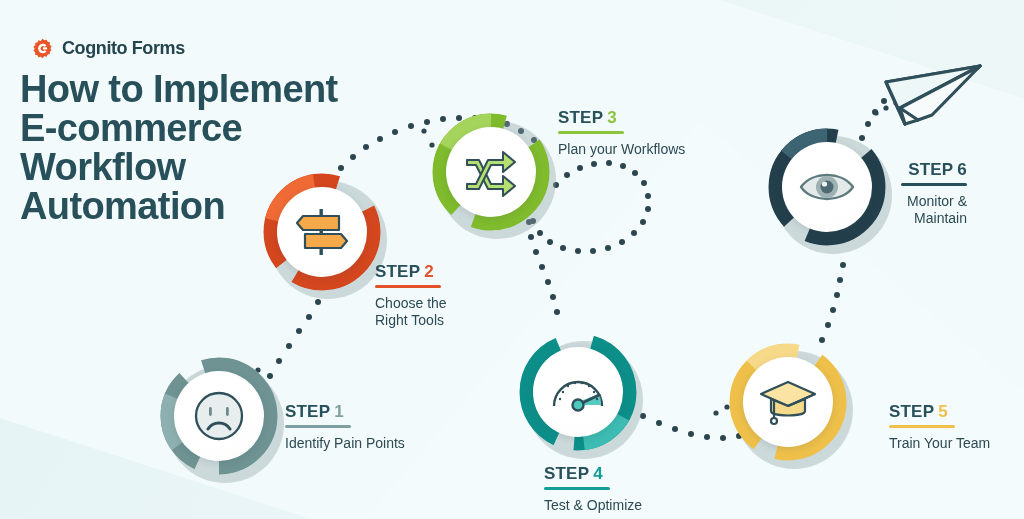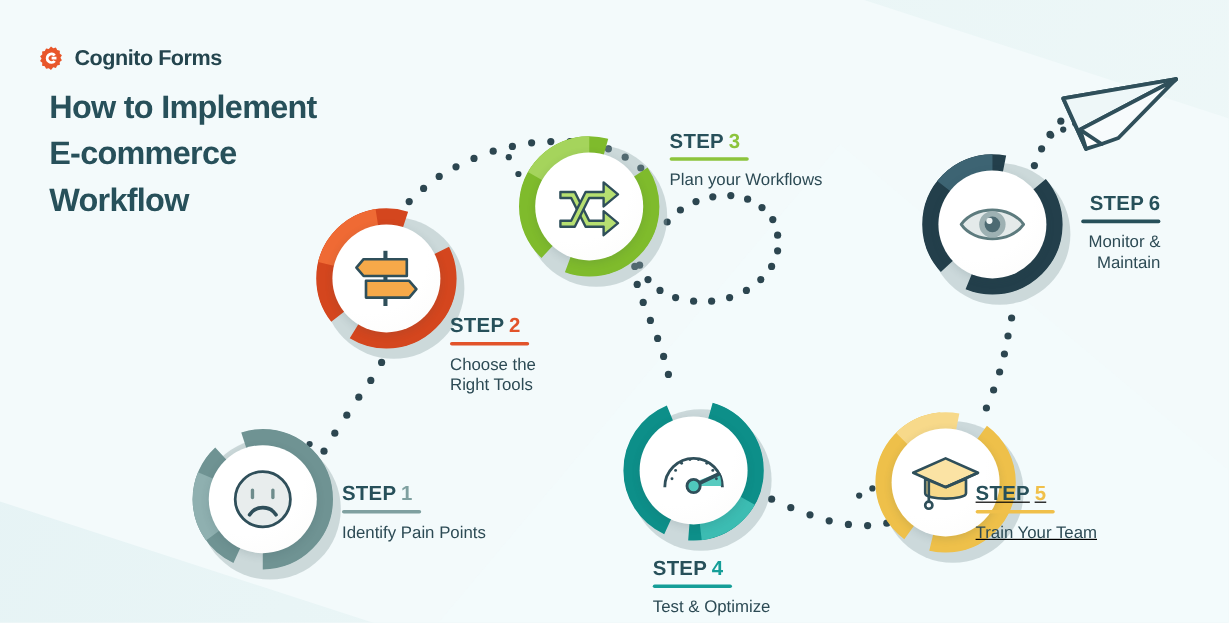--- a/index.html
+++ b/index.html
@@ -56,24 +56,24 @@
   }
   .brand-name {
     font-size: 18px;
     font-weight: 700;
     letter-spacing: -0.4px;
     color: #24454e;
     white-space: nowrap;
   }
   .headline {
     position: absolute;
-    left: 41px;
+    left: 20px;
     top: 70px;
     width: 330px;
-    font-size: 27px;
+    font-size: 38px;
     line-height: 39px;
     font-weight: 700;
     letter-spacing: -0.6px;
     color: #27505a;
   }
   .headline div { white-space: nowrap; }
 
   
   .node {
     position: absolute;
@@ -258,20 +258,21 @@
       <path d="M16.6 8.6a5.4 5.4 0 1 0 0 6.8l-2.2-1.5a2.7 2.7 0 1 1 0-3.8z" fill="#ffffff"></path>
       <rect x="12.6" y="10.6" width="4.6" height="2.6" fill="#ffffff"></rect>
     </svg>
     <span class="brand-name">Cognito Forms</span>
   </div>
 
   <div class="headline">
     <div>How to Implement</div>
     <div>E-commerce</div>
     <div>Workflow</div>
+    <div>Automation</div>
   </div>
 
   <div class="node" style="left:160px; top:357px;">
     <div class="shadow-ring"></div>
     <svg class="ring" viewBox="0 0 118 118">
       <circle cx="59" cy="59" r="51" fill="none" stroke="#6f9393" stroke-width="15" stroke-dasharray="100 22 100 22" stroke-dashoffset="20"></circle>
       <circle cx="59" cy="59" r="51" fill="none" stroke="#8fb0b0" stroke-width="15" stroke-dasharray="52 268" stroke-dashoffset="-128"></circle>
     </svg>
     <div class="disc">
       <svg width="56" height="56" viewBox="0 0 56 56">
@@ -398,21 +399,21 @@
   </div>
 
   <div class="caption" style="left:544px; top:428px;margin-top:36px;">
     <div class="sline">
       <span>STEP</span><span class="snum" style="color:#159e98;">4</span>
     </div>
     <div class="rule" style="background:#159e98;"></div>
     <div class="desc">Test &amp; Optimize</div>
   </div>
 
-  <div class="caption" style="left:813px; top:402px;text-decoration:underline;">
+  <div class="caption" style="left:889px; top:402px;">
     <div class="sline">
       <span>STEP</span><span class="snum" style="color:#f0c04a;">5</span>
     </div>
     <div class="rule" style="background:#f0c04a;"></div>
     <div class="desc">Train Your Team</div>
   </div>
 
   <div class="caption" style="left:901px; top:160px;text-align:right;">
     <div class="sline">
       <span>STEP</span><span class="snum" style="color:#27505a;">6</span>

